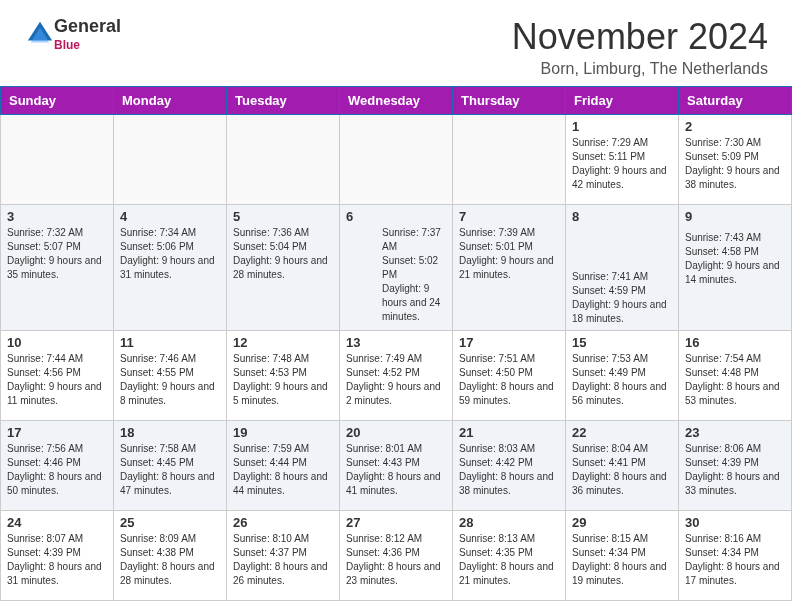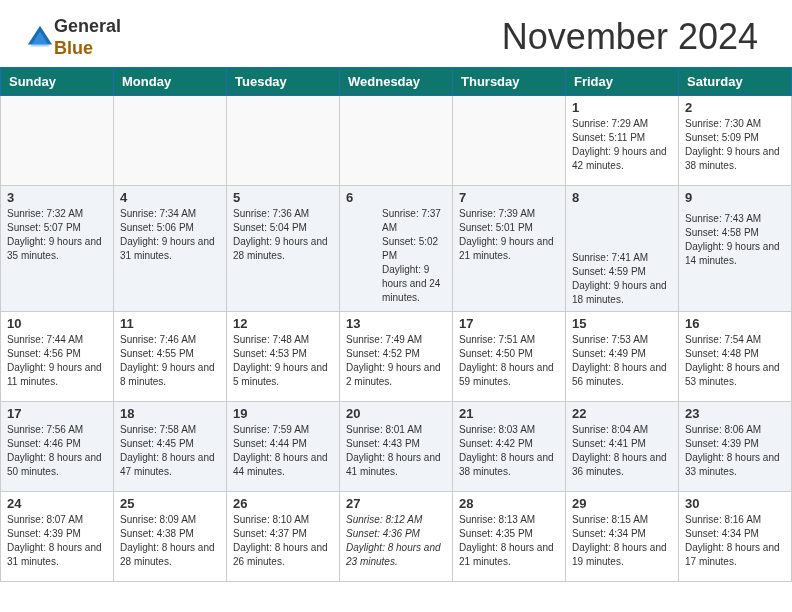--- a/index.html
+++ b/index.html
@@ -1,30 +1,30 @@
 <!DOCTYPE html>
 <html><head>
   <meta charset="utf-8">
   <style>
     * { box-sizing: border-box; margin: 0; padding: 0; }
     body { font-family: Arial, sans-serif; background: #fff; width: 792px; min-height: 612px; }
     
-    .header { padding: 16px 34px 8px 24px; display: flex; align-items: flex-start; justify-content: space-between; }
+    .header { padding: 16px 24px 8px 24px; display: flex; align-items: flex-start; justify-content: space-between; }
     
     .logo { display: flex; align-items: center; }
     .logo-text { line-height: 1.1; }
     .logo-icon { width: 28px; height: 28px; margin-left: 2px; }
     
     .title-area { text-align: right; }
     .month-title { font-size: 36px; color: #333; font-weight: normal; }
     .location { font-size: 16px; color: #555; margin-top: 2px; }
     
     .calendar { width: 100%; border-collapse: collapse; margin: 0; }
     .calendar th {
-      background: #0f766e;
+      background: #a21caf;
       color: white;
       text-align: left;
       padding: 6px 8px;
       font-size: 13px;
       font-weight: bold;
       border: 1px solid #1a6db5;
     }
     .calendar td {
       vertical-align: top;
       border: 1px solid #ccc;
@@ -44,25 +44,26 @@
 <body>
 
 <div class="header">
   <div class="logo">
     <svg class="logo-icon" viewBox="0 0 30 30" xmlns="http://www.w3.org/2000/svg">
       <polygon points="15,2 28,22 2,22" fill="#1a6db5"></polygon>
       <polygon points="15,8 25,24 5,24" fill="#4da6ff" opacity="0.5"></polygon>
     </svg>
     <div class="logo-text">
       <div style="font-size:18px;font-weight:bold;color:#333;line-height:1.2;">General</div>
-      <div style="font-size:18px;font-weight:bold;color:#a16207;line-height:1.2;">Blue</div>
+      <div style="font-size:12px;font-weight:bold;color:#be185d;line-height:1.2;">Blue</div>
     </div>
   </div>
   <div class="title-area">
     <div class="month-title">November 2024</div>
+    <div class="location">Born, Limburg, The Netherlands</div>
   </div>
 </div>
 
 <table class="calendar">
   <thead>
     <tr>
     <th>Sunday</th>
         <th>Monday</th>
         <th>Tuesday</th>
         <th>Wednesday</th>
@@ -237,21 +238,21 @@
 Daylight: 8 hours and 28 minutes.</div>
         </td>
         <td>
           <span class="day-num">26</span>
           <div class="day-info" style="white-space: pre-line;">Sunrise: 8:10 AM
 Sunset: 4:37 PM
 Daylight: 8 hours and 26 minutes.</div>
         </td>
         <td>
           <span class="day-num">27</span>
-          <div class="day-info" style="white-space: pre-line; font-style: italic;">Sunrise: 8:12 AM
+          <div class="day-info" style="white-space: pre-line;">Sunrise: 8:12 AM
 Sunset: 4:36 PM
 Daylight: 8 hours and 23 minutes.</div>
         </td>
         <td>
           <span class="day-num">28</span>
           <div class="day-info" style="white-space: pre-line;">Sunrise: 8:13 AM
 Sunset: 4:35 PM
 Daylight: 8 hours and 21 minutes.</div>
         </td>
         <td>

